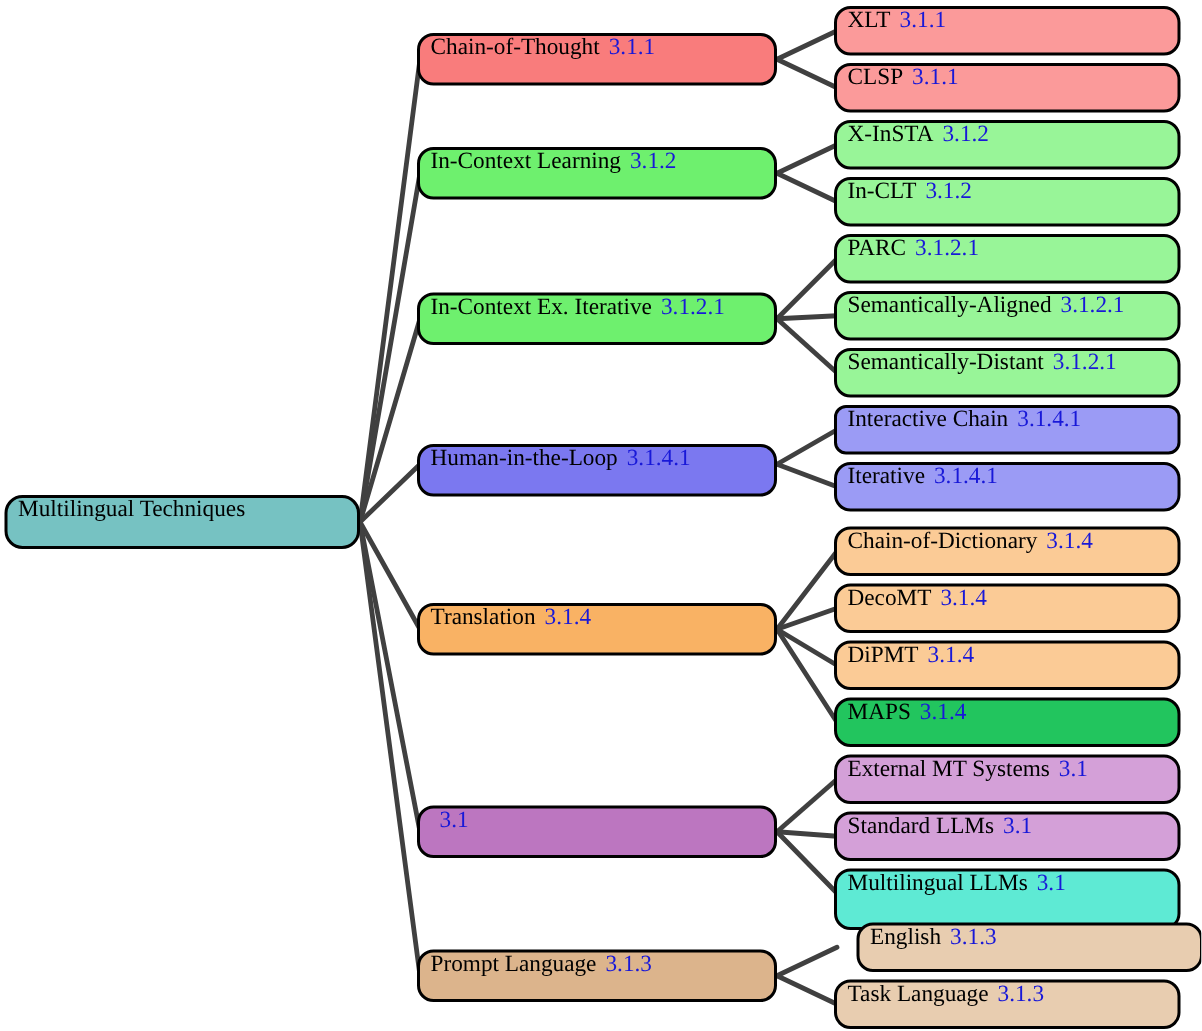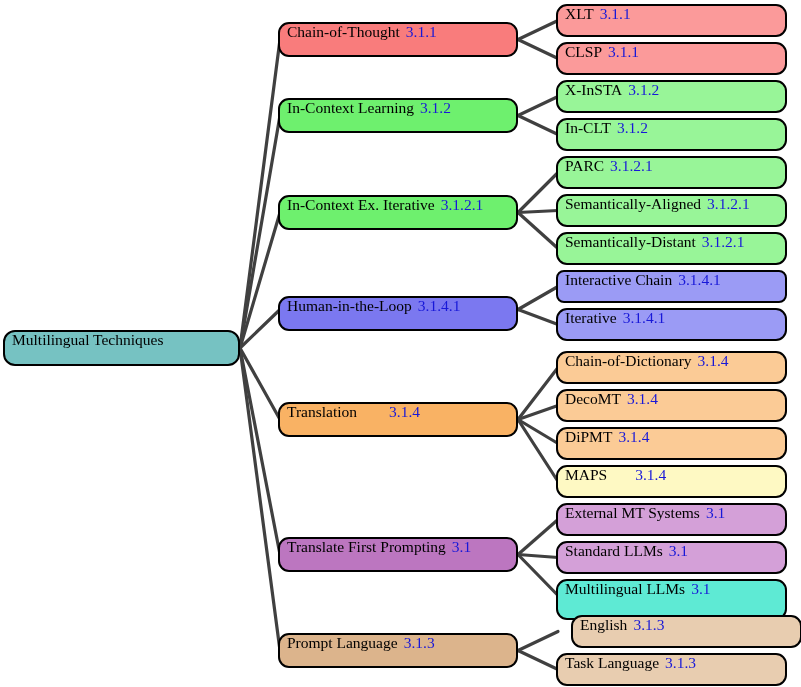--- a/index.html
+++ b/index.html
@@ -133,42 +133,41 @@
         <span class="secnum">3.1.4.1</span>
       </div>
       <div class="node" style="left: 556px; top: 270px; width: 231px; height: 33px; background: rgb(155, 155, 245); border-radius: 8px;">
         <span class="label">Interactive Chain</span>
         <span class="secnum">3.1.4.1</span>
       </div>
       <div class="node" style="left: 556px; top: 308px; width: 231px; height: 33px; background: rgb(155, 155, 245);">
         <span class="label">Iterative</span>
         <span class="secnum">3.1.4.1</span>
       </div>
-      <div class="node" style="left: 278px; top: 402px; width: 240px; height: 35px; background: rgb(249, 178, 100); gap: 26px;">
+      <div class="node" style="left: 278px; top: 402px; width: 240px; height: 35px; background: rgb(249, 178, 100);">
         <span class="label">Translation</span>
         <span class="secnum">3.1.4</span>
       </div>
       <div class="node" style="left: 556px; top: 351px; width: 231px; height: 33px; background: rgb(251, 203, 150);">
         <span class="label">Chain-of-Dictionary</span>
         <span class="secnum">3.1.4</span>
       </div>
       <div class="node" style="left: 556px; top: 389px; width: 231px; height: 33px; background: rgb(251, 203, 150);">
         <span class="label">DecoMT</span>
         <span class="secnum">3.1.4</span>
       </div>
       <div class="node" style="left: 556px; top: 427px; width: 231px; height: 33px; background: rgb(251, 203, 150);">
         <span class="label">DiPMT</span>
         <span class="secnum">3.1.4</span>
       </div>
-      <div class="node" style="left: 556px; top: 465px; width: 231px; height: 33px; background: #fef9c3; gap: 22px;">
+      <div class="node" style="left: 556px; top: 465px; width: 231px; height: 33px; background: #22c55e;">
         <span class="label">MAPS</span>
         <span class="secnum">3.1.4</span>
       </div>
       <div class="node" style="left: 278px; top: 537px; width: 240px; height: 35px; background: rgb(188, 118, 192);">
-        <span class="label">Translate First Prompting</span>
         <span class="secnum">3.1</span>
       </div>
       <div class="node" style="left: 556px; top: 503px; width: 231px; height: 33px; background: rgb(212, 160, 216);">
         <span class="label">External MT Systems</span>
         <span class="secnum">3.1</span>
       </div>
       <div class="node" style="left: 556px; top: 541px; width: 231px; height: 33px; background: rgb(212, 160, 216);">
         <span class="label">Standard LLMs</span>
         <span class="secnum">3.1</span>
       </div>

